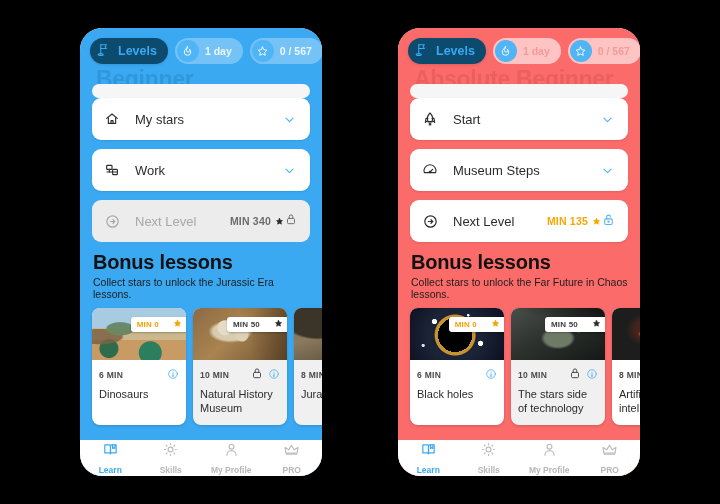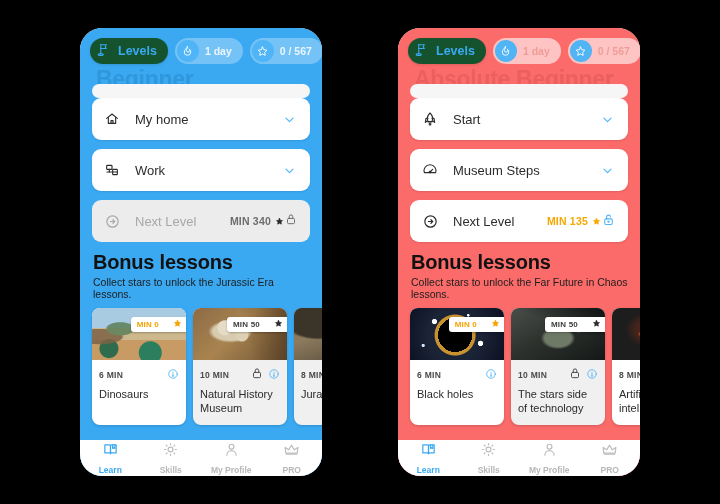--- a/index.html
+++ b/index.html
@@ -74,21 +74,21 @@
   }
   .pill {
     display: flex;
     align-items: center;
     height: 26px;
     border-radius: 13px;
     padding-right: 11px;
     white-space: nowrap;
   }
   .pill-levels {
-    background: #14532d;
+    background: #0c4a6e;
     padding-left: 7px;
     gap: 6px;
     box-shadow: 0 1px 3px rgba(0,0,0,.12);
   }
   .pill-levels .lbl {
     font-size: 12.5px; font-weight: 700; color: #3aa9f2;
   }
   .pill-stat {
     padding-left: 2px;
     gap: 6px;
@@ -334,21 +334,21 @@
           </div>
           <div class="body">
             <div class="row">
               <span class="ico">
                 <svg width="16" height="16" viewBox="0 0 24 24" fill="none" stroke="#2c2c2c" stroke-width="1.7" stroke-linecap="round" stroke-linejoin="round">
                   <path d="M4 11l8-6.5 8 6.5"></path>
                   <path d="M6.5 10v8.5h11V10"></path>
                   <path d="M10.5 18.5v-4h3v4"></path>
                 </svg>
               </span>
-              <span class="name">My home</span>
+              <span class="name">My stars</span>
               <span class="spacer"></span>
               <span class="tail">
                 <span class="chev">
                   <svg width="17" height="17" viewBox="0 0 24 24" fill="none" stroke="#4fb5f7" stroke-width="1.7" stroke-linecap="round" stroke-linejoin="round">
                     <path d="M7 10l5 5 5-5"></path>
                   </svg>
                 </span>
               </span>
             </div>
             <div class="row">

